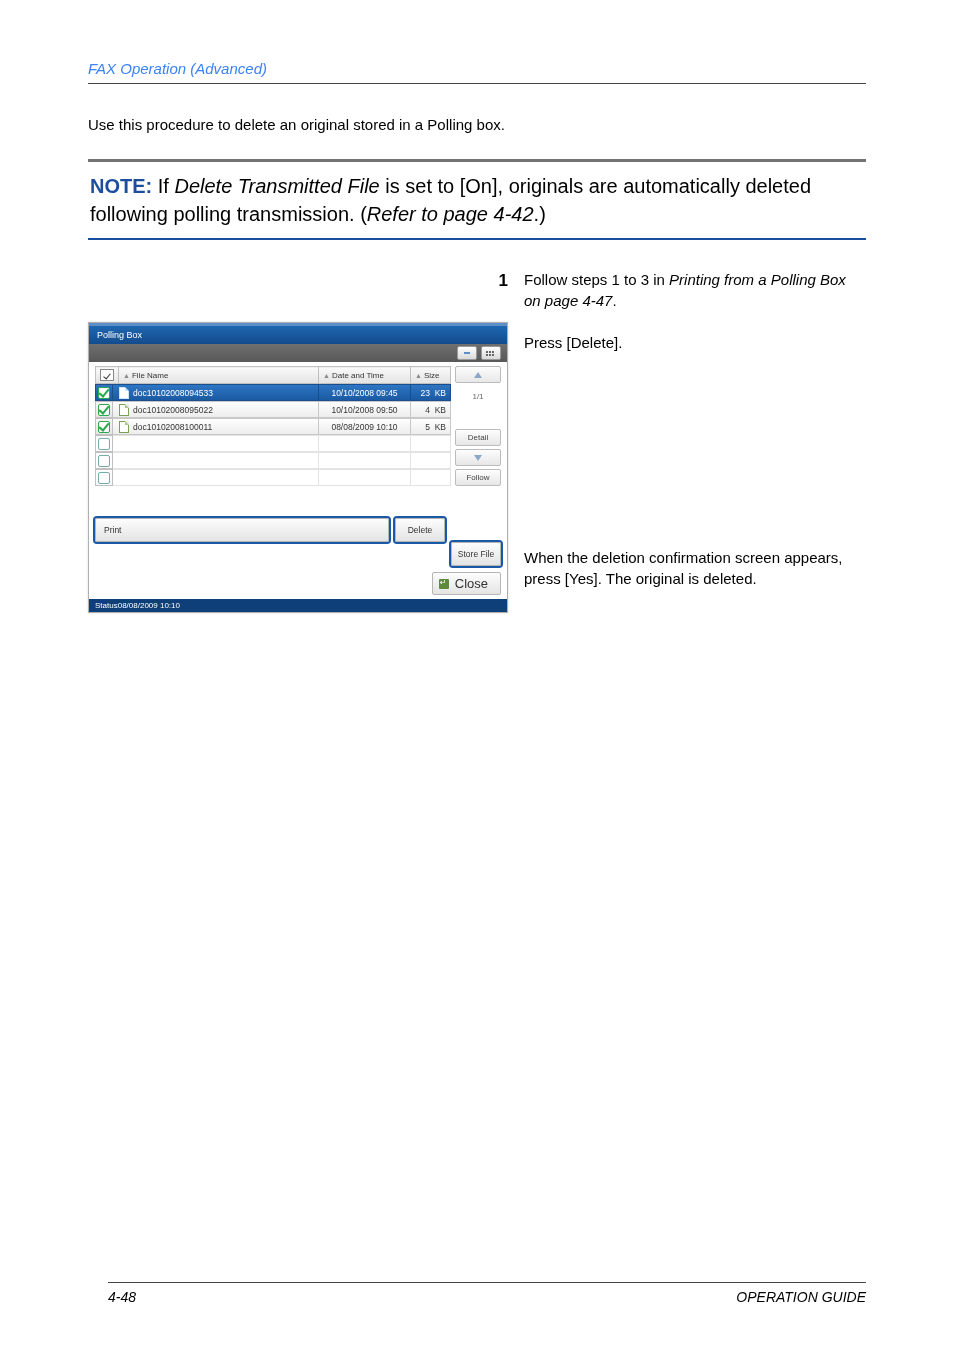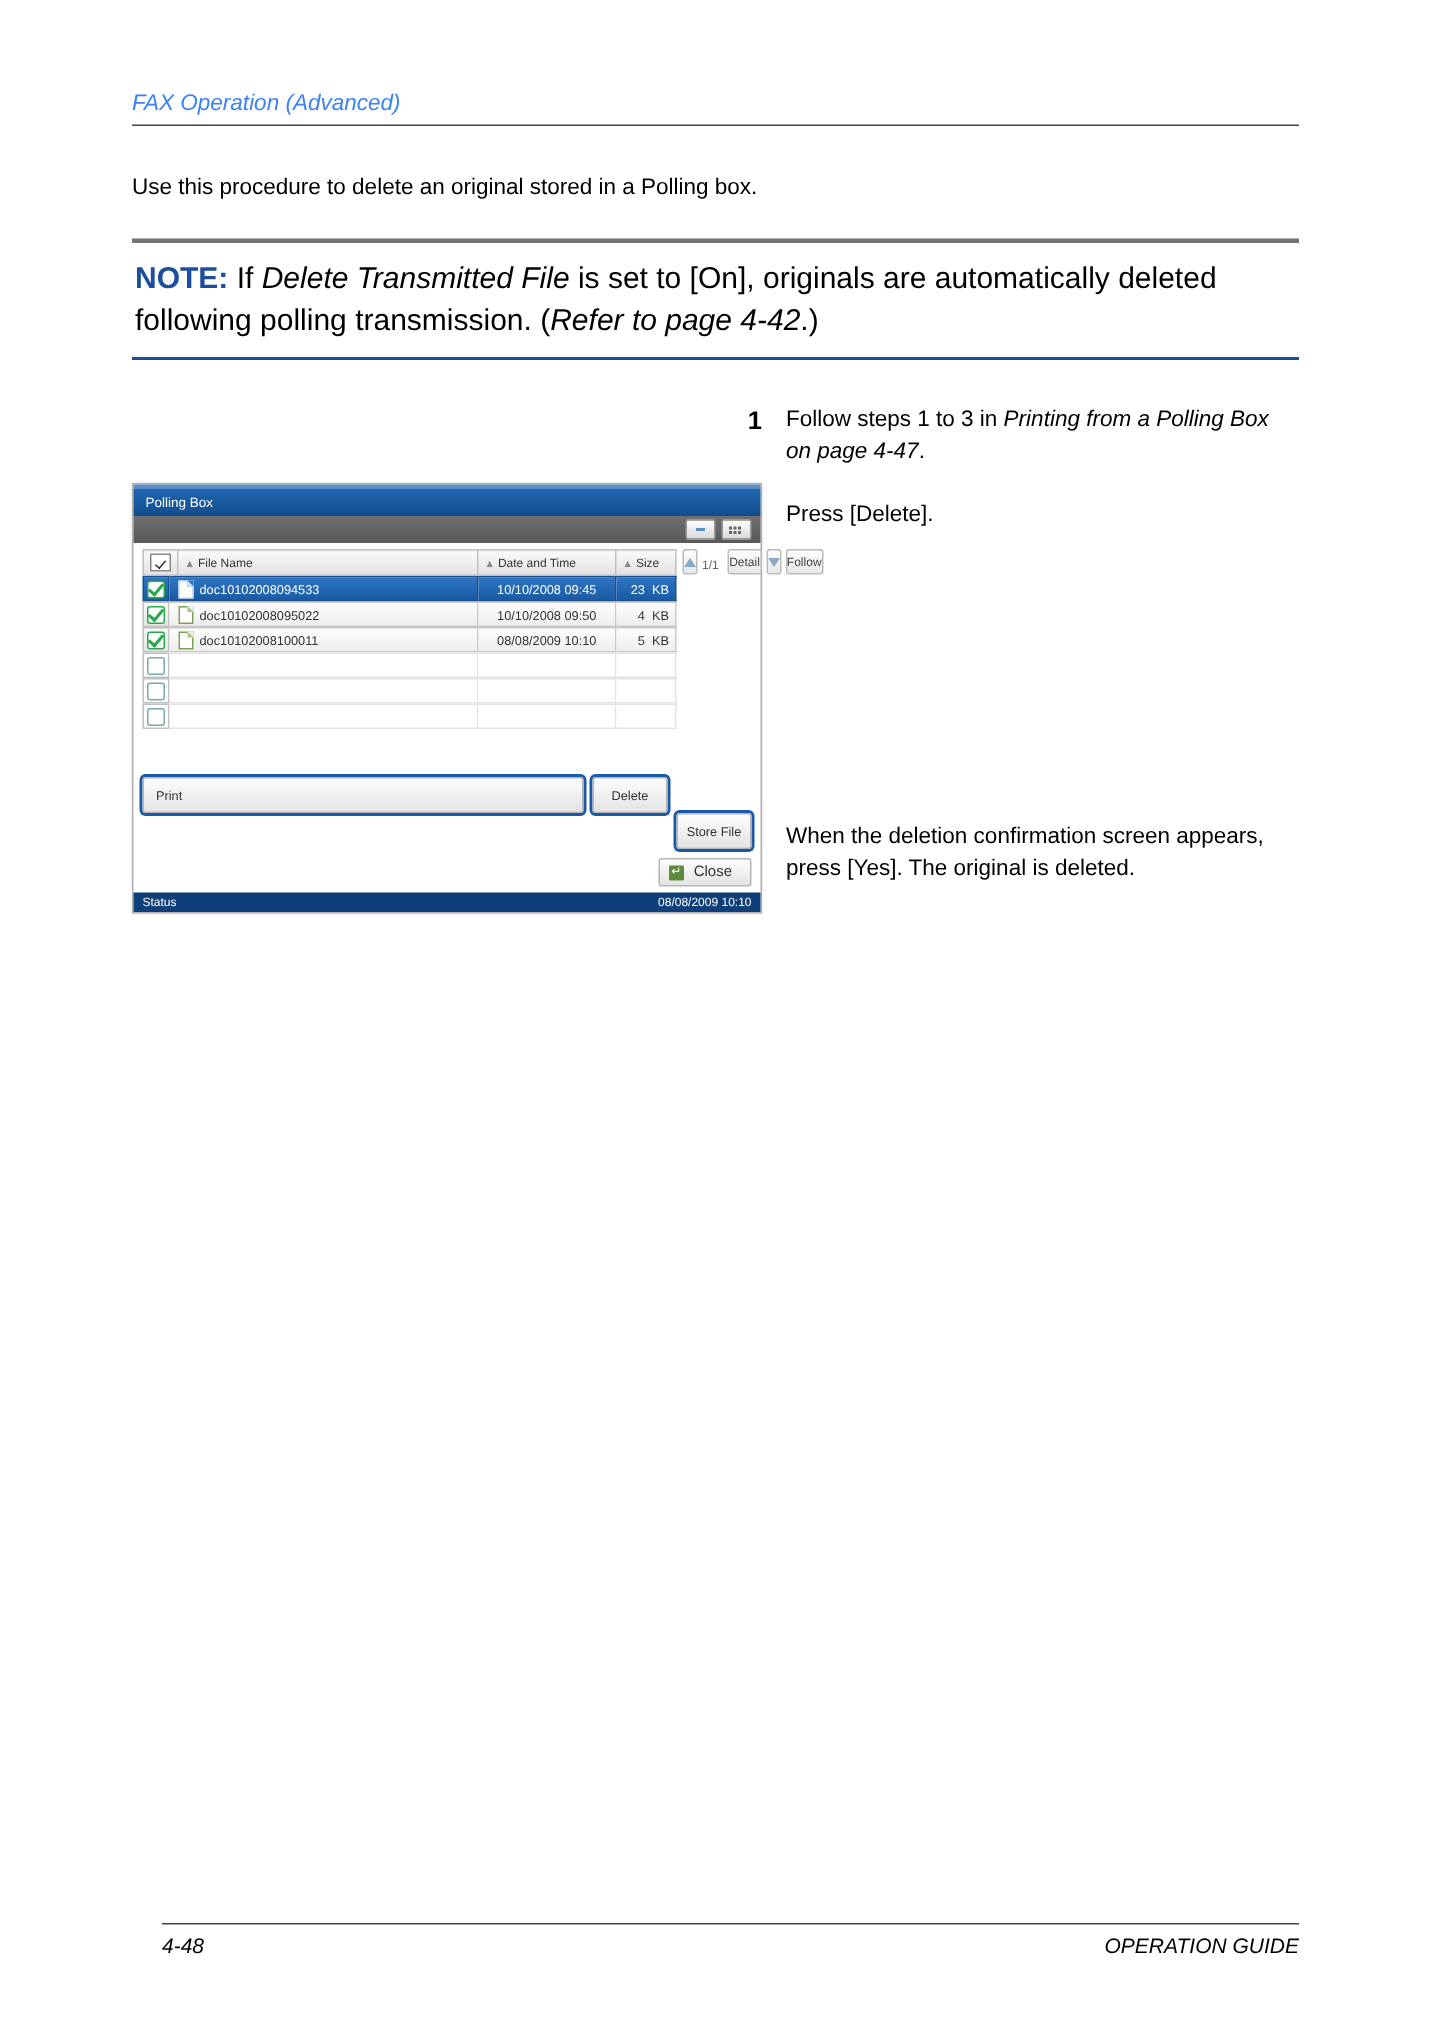--- a/index.html
+++ b/index.html
@@ -210,21 +210,21 @@
   .th-check-inner{
     width:14px;height:12px;border:1px solid #888;display:inline-flex;
     align-items:center;justify-content:center;position:relative;background:#fff;
   }
   .th-check-inner::after{
     content:"";width:3px;height:6px;border-right:1.5px solid #333;border-bottom:1.5px solid #333;transform:rotate(40deg);
   }
 
   .side-col{
     width:46px; flex:0 0 46px;
-    display:flex; gap:3px;
+    display:flex; flex-direction:column; gap:3px;
     align-items:stretch;
   }
   .side-btn{
     height:17px;
     background:linear-gradient(#fdfdfd,#e7e7e7);
     border:1px solid #bcbcbc;
     border-radius:2px;
     display:flex;align-items:center;justify-content:center;
     font-size:8px;color:#444;
   }
@@ -252,33 +252,33 @@
   .highlight { box-shadow:0 0 0 2px #1a58a8;}
   .highlight.print { flex:1; justify-content:flex-start;}
   .bottom-row{
     display:flex;justify-content:flex-end;
     padding:2px 6px 4px 6px;
   }
   .close-btn{
     background:linear-gradient(#fdfdfd,#e4e4e4);
     border:1px solid #b5b5b5;
     border-radius:2px;
-    font-size:10px;
+    font-size:13px;
     padding:3px 12px 3px 6px;
     display:flex;align-items:center;gap:6px;
     color:#333;
   }
   .close-btn .ret{
     width:10px;height:10px;background:#5d8a3c;border-radius:1px;
     position:relative;
   }
   .close-btn .ret::after{content:"↵";color:#fff;font-size:8px;position:absolute;left:1px;top:-1px;}
   .status-bar{
     background:#0f3f78;color:#fff;font-size:8px;
-    display:flex;justify-content:space-between;
+    display:flex;
     padding:2px 6px;
   }
 
   .page-footer{
     position:absolute; bottom:46px; left:88px; right:88px;
     border-top:1px solid #444;
     padding-top:6px;
     display:flex; justify-content:space-between;
     font-size:14px; font-style:italic;margin-left:20px;
   }

